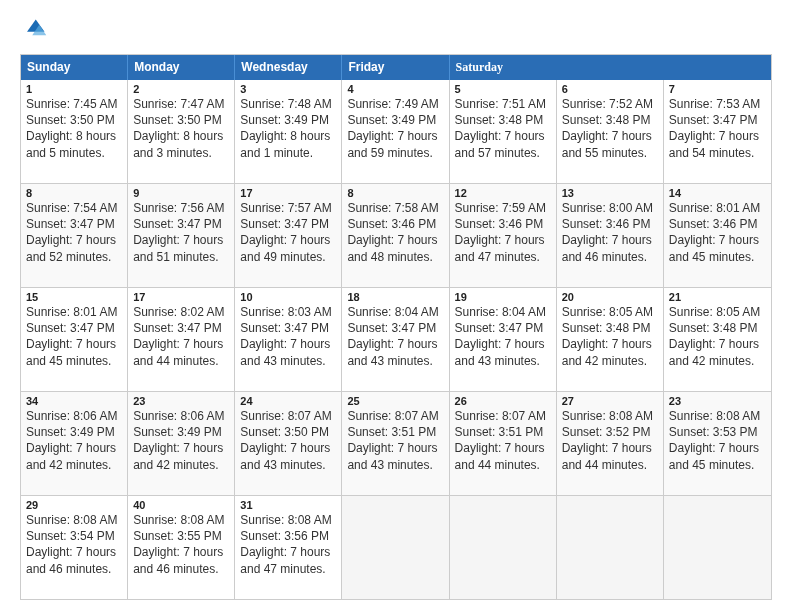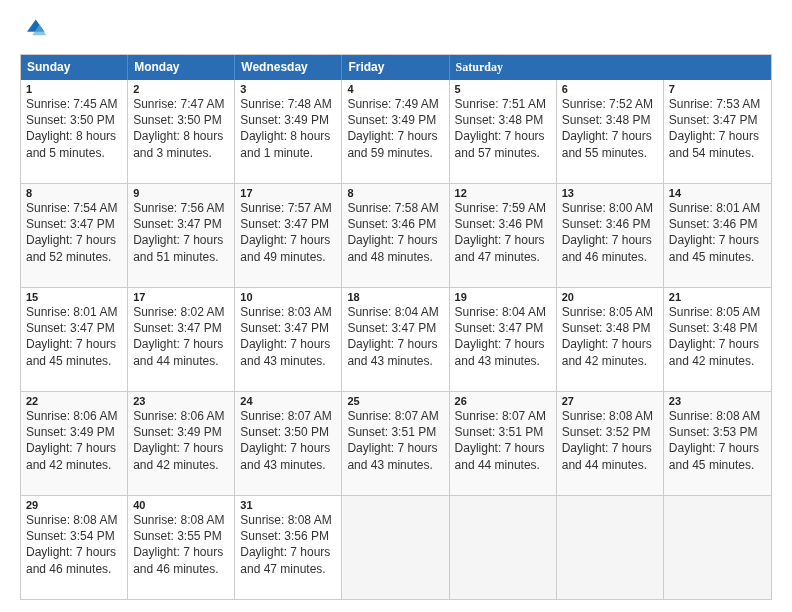--- a/index.html
+++ b/index.html
@@ -226,21 +226,21 @@
             <span class="day-num">20</span>
             <div class="cell-text">Sunrise: 8:05 AM<br>Sunset: 3:48 PM<br>Daylight: 7 hours<br>and 42 minutes.</div>
           </div>
           <div class="cal-cell">
             <span class="day-num">21</span>
             <div class="cell-text">Sunrise: 8:05 AM<br>Sunset: 3:48 PM<br>Daylight: 7 hours<br>and 42 minutes.</div>
           </div>
         </div>
         <div class="cal-week">
           <div class="cal-cell alt-bg">
-            <span class="day-num">22</span>
+            <span class="day-num">34</span>
             <div class="cell-text">Sunrise: 8:06 AM<br>Sunset: 3:49 PM<br>Daylight: 7 hours<br>and 42 minutes.</div>
           </div>
           <div class="cal-cell alt-bg">
             <span class="day-num">23</span>
             <div class="cell-text">Sunrise: 8:06 AM<br>Sunset: 3:49 PM<br>Daylight: 7 hours<br>and 42 minutes.</div>
           </div>
           <div class="cal-cell alt-bg">
             <span class="day-num">24</span>
             <div class="cell-text">Sunrise: 8:07 AM<br>Sunset: 3:50 PM<br>Daylight: 7 hours<br>and 43 minutes.</div>
           </div>

